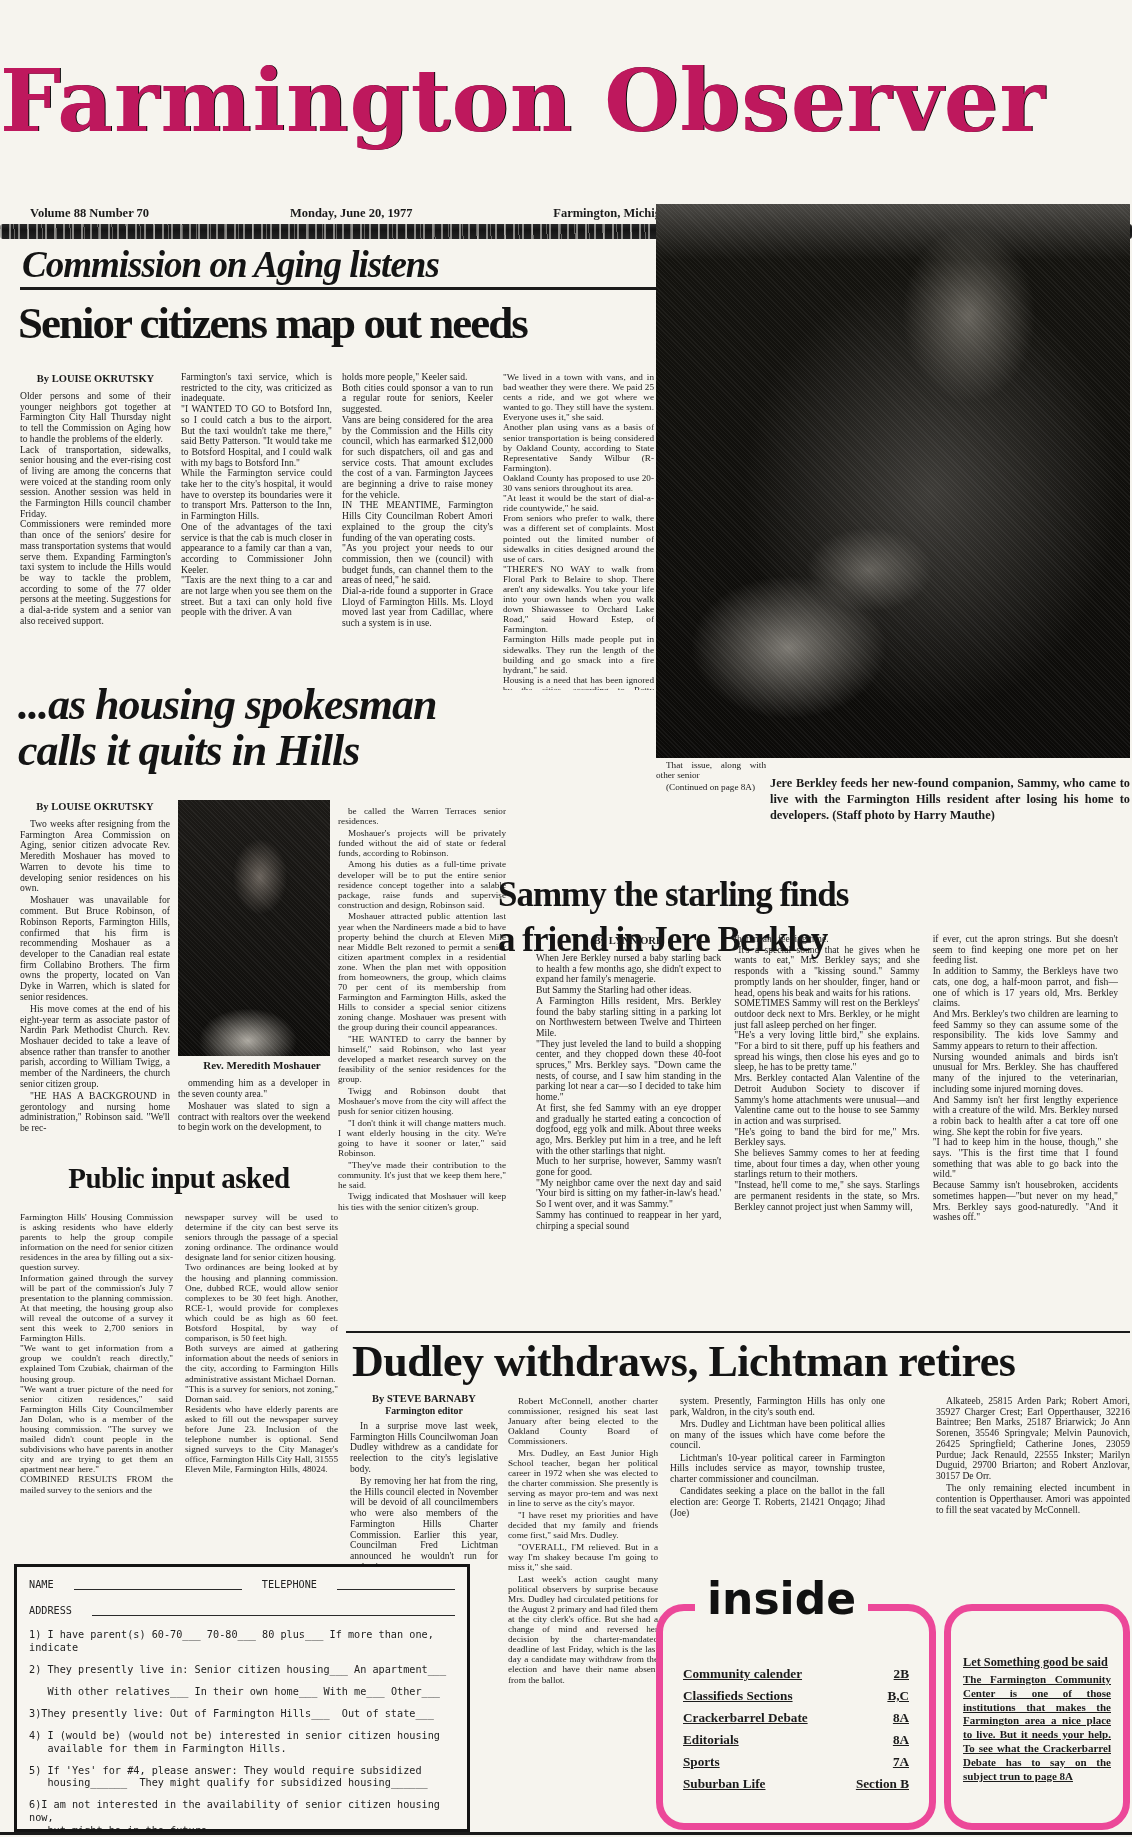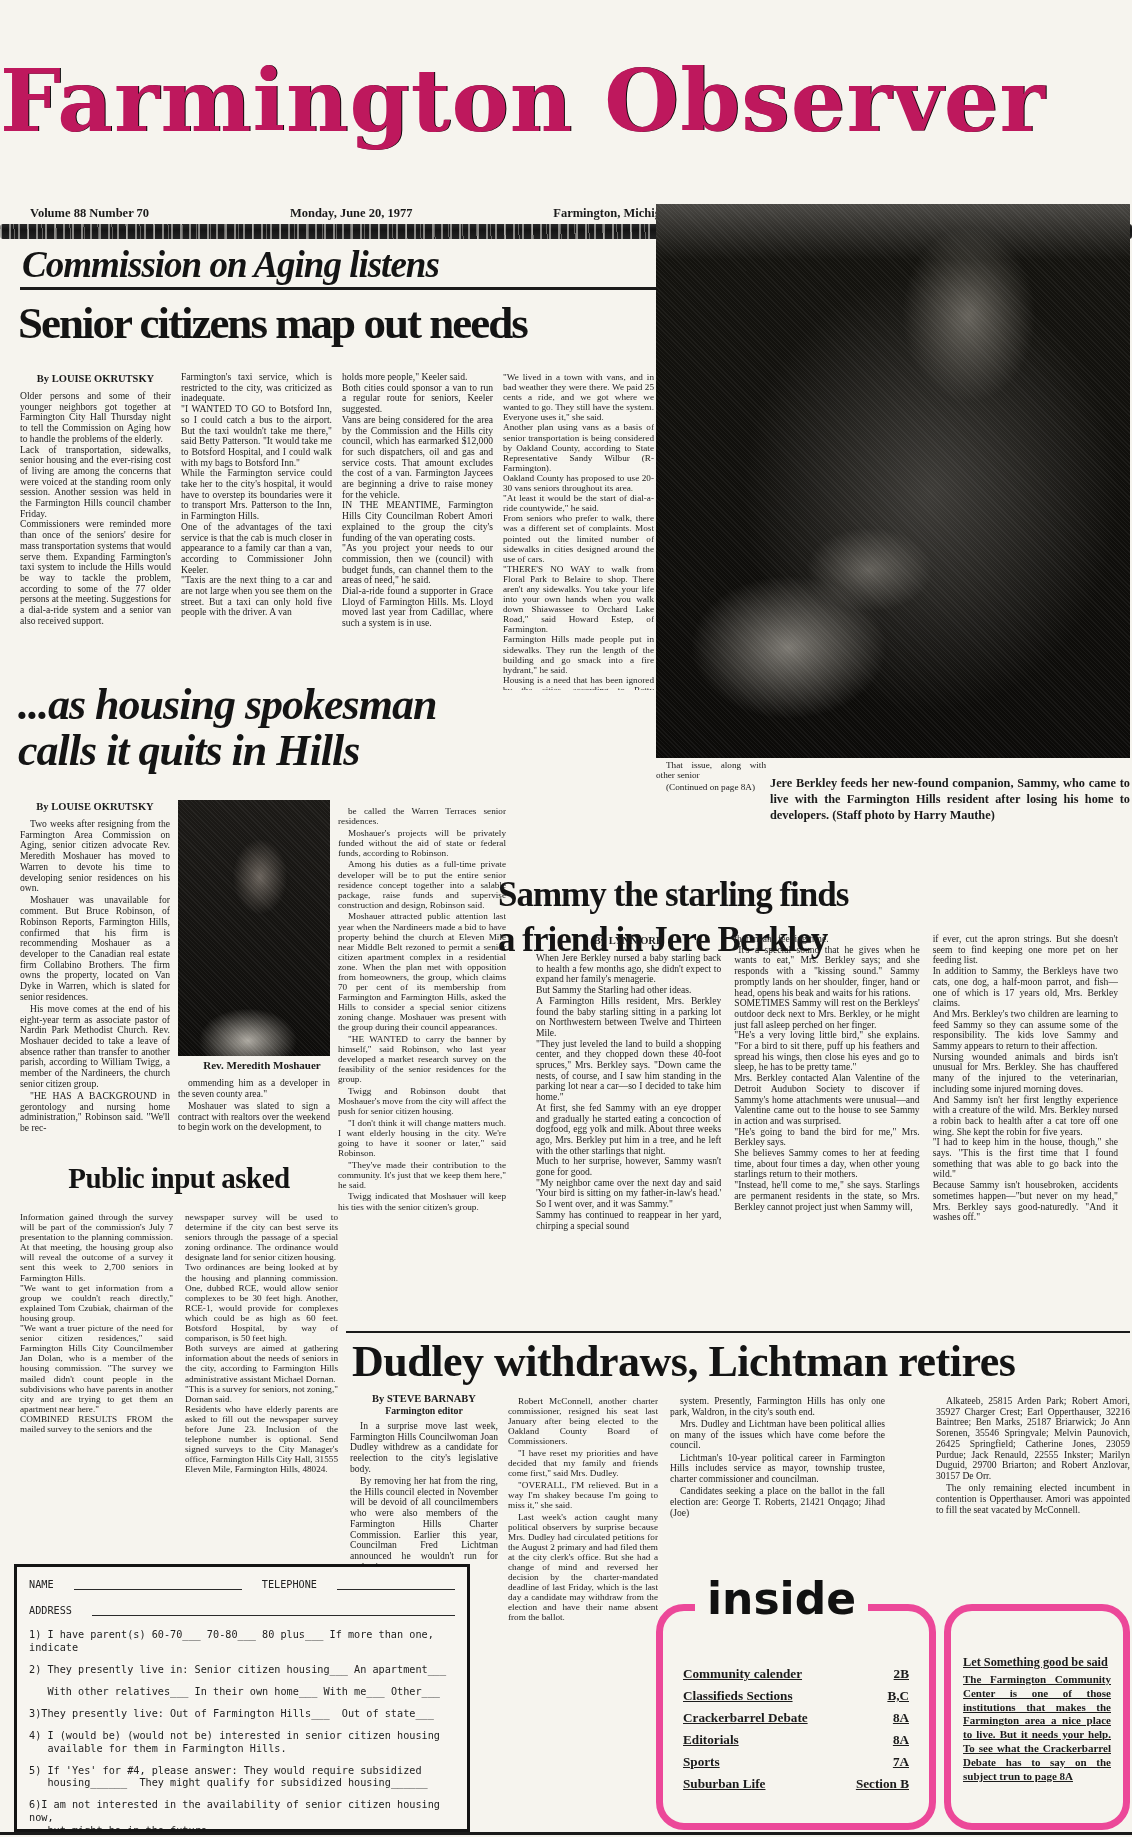--- a/index.html
+++ b/index.html
@@ -241,20 +241,21 @@
           <p>"I had to keep him in the house, though," she says. "This is the first time that I found something that was able to go back into the wild."</p>
           <p>Because Sammy isn't housebroken, accidents sometimes happen—"but never on my head," Mrs. Berkley says good-naturedly. "And it washes off."</p>
         </div>
     </div>
   </div>
 
   <h2 class="hl public-hl">Public input asked</h2>
   <div class="cols" style="left:20px; top:1212px; width:318px; height:350px; gap:12px;">
     <div class="col bt-sm">
       <div>
+          <p>Farmington Hills' Housing Commission is asking residents who have elderly parents to help the group compile information on the need for senior citizen residences in the area by filling out a six-question survey.</p>
           <p>Information gained through the survey will be part of the commission's July 7 presentation to the planning commission. At that meeting, the housing group also will reveal the outcome of a survey it sent this week to 2,700 seniors in Farmington Hills.</p>
           <p>"We want to get information from a group we couldn't reach directly," explained Tom Czubiak, chairman of the housing group.</p>
           <p>"We want a truer picture of the need for senior citizen residences," said Farmington Hills City Councilmember Jan Dolan, who is a member of the housing commission. "The survey we mailed didn't count people in the subdivisions who have parents in another city and are trying to get them an apartment near here."</p>
           <p>COMBINED RESULTS FROM the mailed survey to the seniors and the</p>
         </div>
     </div>
     <div class="col bt-sm">
       <div>
           <p>newspaper survey will be used to determine if the city can best serve its seniors through the passage of a special zoning ordinance. The ordinance would designate land for senior citizen housing.</p>
           <p>Two ordinances are being looked at by the housing and planning commission. One, dubbed RCE, would allow senior complexes to be 30 feet high. Another, RCE-1, would provide for complexes which could be as high as 60 feet. Botsford Hospital, by way of comparison, is 50 feet high.</p>
@@ -271,20 +272,21 @@
     <div class="byline" style="margin-bottom:0;">By STEVE BARNABY</div>
     <div class="byline2">Farmington editor</div>
     <div>
         <p>In a surprise move last week, Farmington Hills Councilwoman Joan Dudley withdrew as a candidate for reelection to the city's legislative body.</p>
         <p>By removing her hat from the ring, the Hills council elected in November will be devoid of all councilmembers who were also members of the Farmington Hills Charter Commission. Earlier this year, Councilman Fred Lichtman announced he wouldn't run for reelection.</p>
       </div>
   </div>
   <div class="art bt-sm" style="left:508px; top:1396px; width:150px; height:436px;">
     <div>
         <p>Robert McConnell, another charter commissioner, resigned his seat last January after being elected to the Oakland County Board of Commissioners.</p>
+        <p>Mrs. Dudley, an East Junior High School teacher, began her political career in 1972 when she was elected to the charter commission. She presently is serving as mayor pro-tem and was next in line to serve as the city's mayor.</p>
         <p>"I have reset my priorities and have decided that my family and friends come first," said Mrs. Dudley.</p>
         <p>"OVERALL, I'M relieved. But in a way I'm shakey because I'm going to miss it," she said.</p>
         <p>Last week's action caught many political observers by surprise because Mrs. Dudley had circulated petitions for the August 2 primary and had filed them at the city clerk's office. But she had a change of mind and reversed her decision by the charter-mandated deadline of last Friday, which is the last day a candidate may withdraw from the election and have their name absent from the ballot.</p>
       </div>
   </div>
   <div class="art bt" style="left:670px; top:1396px; width:215px; height:198px;">
     <div>
         <p>system. Presently, Farmington Hills has only one park, Waldron, in the city's south end.</p>
         <p>Mrs. Dudley and Lichtman have been political allies on many of the issues which have come before the council.</p>
         <p>Lichtman's 10-year political career in Farmington Hills includes service as mayor, township trustee, charter commissioner and councilman.</p>

